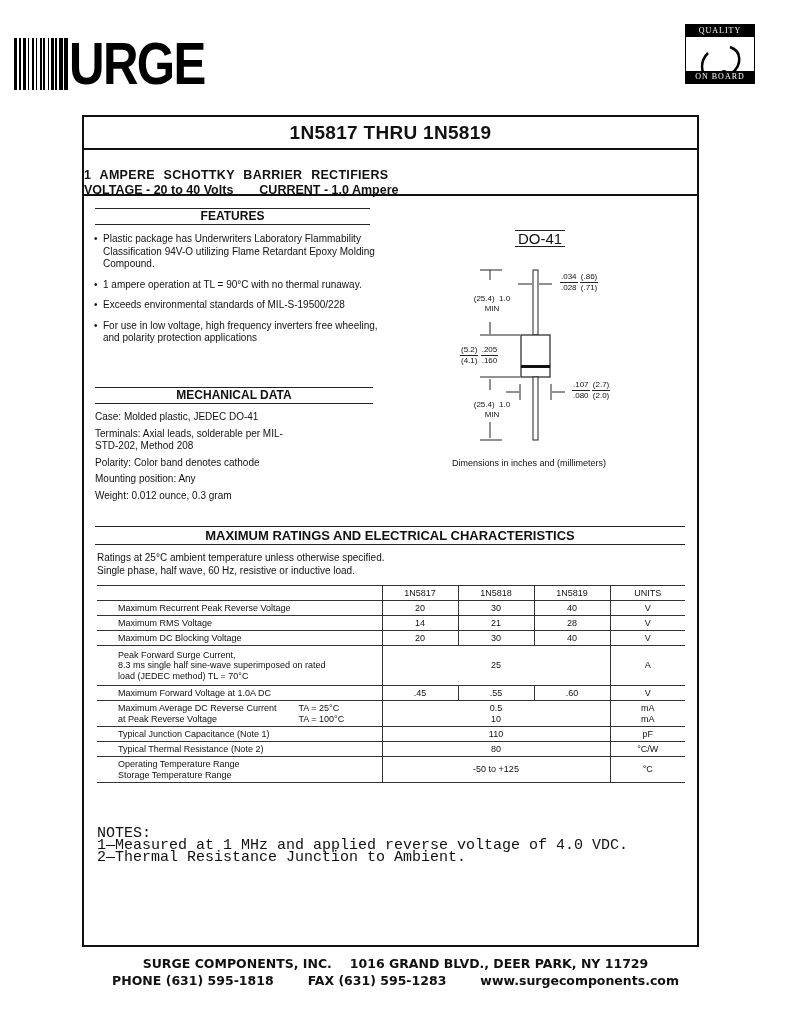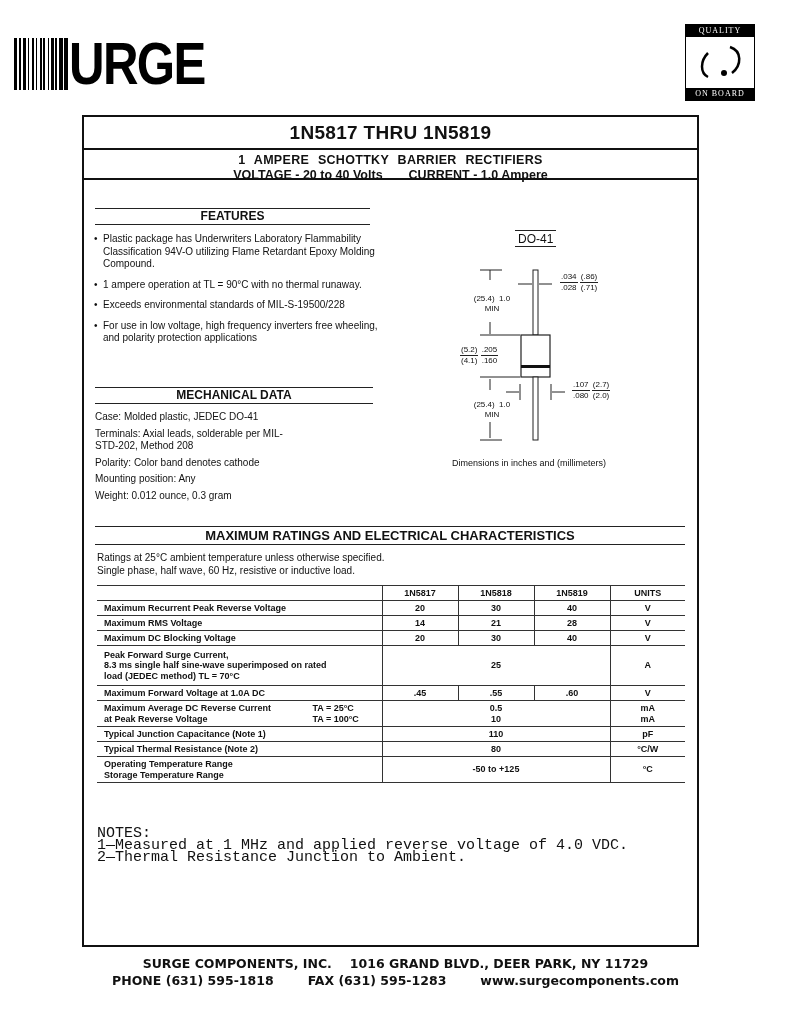--- a/index.html
+++ b/index.html
@@ -6,60 +6,60 @@
   html, body { width: 791px; height: 1024px; background: #ffffff; overflow: hidden; }
   body { position: relative; font-family: "Liberation Sans", sans-serif; color: #111; }
 
   
   .logo { position: absolute; left: 14px; top: 36px; height: 54px; display: flex; align-items: flex-end; }
   .logo .bars { display: flex; align-items: stretch; height: 52px; gap: 0; }
   .logo .bars span { display: block; background: #000; height: 100%; }
   .logo .word { font-family: "Liberation Sans", sans-serif; font-weight: 900; font-size: 60px; line-height: 52px;
     height: 52px; letter-spacing: -2px; transform: scaleX(0.82); transform-origin: left bottom; color: #000; margin-left: 1px; }
 
-  .quality { position: absolute; left: 685px; top: 24px; width: 70px; height: 77px; border: 1.5px solid #000; background: #fff; }
+  .quality { position: absolute; left: 685px; top: 24px; width: 70px; height: 60px; border: 1.5px solid #000; background: #fff; }
   .quality .qtop, .quality .qbot { position: absolute; left: 0; right: 0; height: 12px; background: #000; color: #fff;
     font-family: "Liberation Serif", serif; font-size: 8px; text-align: center; line-height: 12px; letter-spacing: 1px; }
   .quality .qtop { top: 0; } .quality .qbot { bottom: 0; }
   .quality svg { position: absolute; left: 10px; top: 18px; }
 
   
   .main-box { position: absolute; left: 82px; top: 115px; width: 617px; height: 832px; border: 2px solid #111; }
   .title-row { height: 33px; border-bottom: 2px solid #111; text-align: center; font-weight: 700; font-size: 19px; line-height: 32px; letter-spacing: 0.3px; }
-  .subtitle-row { height: 30px; border-bottom: 2px solid #111; text-align: center; font-weight: 700; font-size: 12.5px; line-height: 15px; padding-top: 3px; }
+  .subtitle-row { height: 46px; border-bottom: 2px solid #111; font-weight: 700; font-size: 12.5px; line-height: 15px; padding-top: 18px; }
   .subtitle-row .l1 { word-spacing: 5px; letter-spacing: 0.3px; }
   .subtitle-row .l2 span + span { margin-left: 26px; }
 
   .sec-head { position: absolute; font-weight: 700; font-size: 12px; text-align: center;
     border-top: 1.5px solid #222; border-bottom: 1.5px solid #222; height: 17px; line-height: 15px; }
   .features { position: absolute; left: 95px; top: 208px; width: 275px; }
   .bullets { position: absolute; left: 95px; top: 233px; width: 290px; font-size: 10px; line-height: 12.5px; }
   .bullets li { list-style: none; position: relative; padding-left: 8px; margin-bottom: 8px; }
   .bullets li::before { content: "•"; position: absolute; left: -1px; top: 0; }
 
   .mech-head { position: absolute; left: 95px; top: 387px; width: 278px; }
   .mech { position: absolute; left: 95px; top: 411px; width: 290px; font-size: 10px; line-height: 12.5px; }
   .mech p { margin-bottom: 4px; }
 
   
   .diagram { position: absolute; left: 440px; top: 222px; width: 210px; height: 250px; font-size: 8px; }
-  .diagram .pkg { position: absolute; left: 75px; top: 8px; font-size: 12px; border-top: 1.5px solid #222; padding: 2px 3px 0 3px; line-height: 12px; }
+  .diagram .pkg { position: absolute; left: 75px; top: 8px; font-size: 15px; border-top: 1.5px solid #222; padding: 2px 3px 0 3px; line-height: 12px; }
   .diagram .pkg::after { content: ""; position: absolute; left: 0; right: 0; bottom: -2px; border-bottom: 1px solid #222; }
   .dim-text { position: absolute; line-height: 10px; }
   .frac { display: inline-block; text-align: center; vertical-align: middle; }
   .frac .n { border-bottom: 1px solid #222; display: block; padding: 0 1px; }
   .frac .d { display: block; padding: 0 1px; }
   .diagram .caption { position: absolute; left: 12px; top: 236px; font-size: 9px; white-space: nowrap; }
 
   
   .ratings-head { position: absolute; left: 95px; top: 526px; width: 590px; font-size: 13px; height: 19px; line-height: 17px; }
   .conditions { position: absolute; left: 97px; top: 552px; font-size: 10px; line-height: 12.5px; }
 
   table.spec { position: absolute; left: 97px; top: 585px; width: 588px; border-collapse: collapse; font-size: 9px; }
-  table.spec td, table.spec th { border-bottom: 1.2px solid #333; padding: 1px 7px; line-height: 10.5px; font-weight: bold; }
+  table.spec td, table.spec th { border-bottom: 1.2px solid #333; padding: 1px 21px; line-height: 10.5px; font-weight: normal; }
   table.spec th { text-align: center; height: 15px; border-top: 1.5px solid #333; }
   table.spec th.blank { border-right: 1.2px solid #333; }
   table.spec td.v { text-align: center; border-left: 1.2px solid #333; }
   table.spec td.u { text-align: center; border-left: 1.2px solid #333; }
   table.spec th.c { border-left: 1.2px solid #333; }
   table.spec td.p { height: 15px; }
   .tsplit { display: flex; justify-content: space-between; }
 
   .notes { position: absolute; left: 97px; top: 828px; font-size: 15px; line-height: 12px; font-family: Liberation Mono, monospace; }
 

